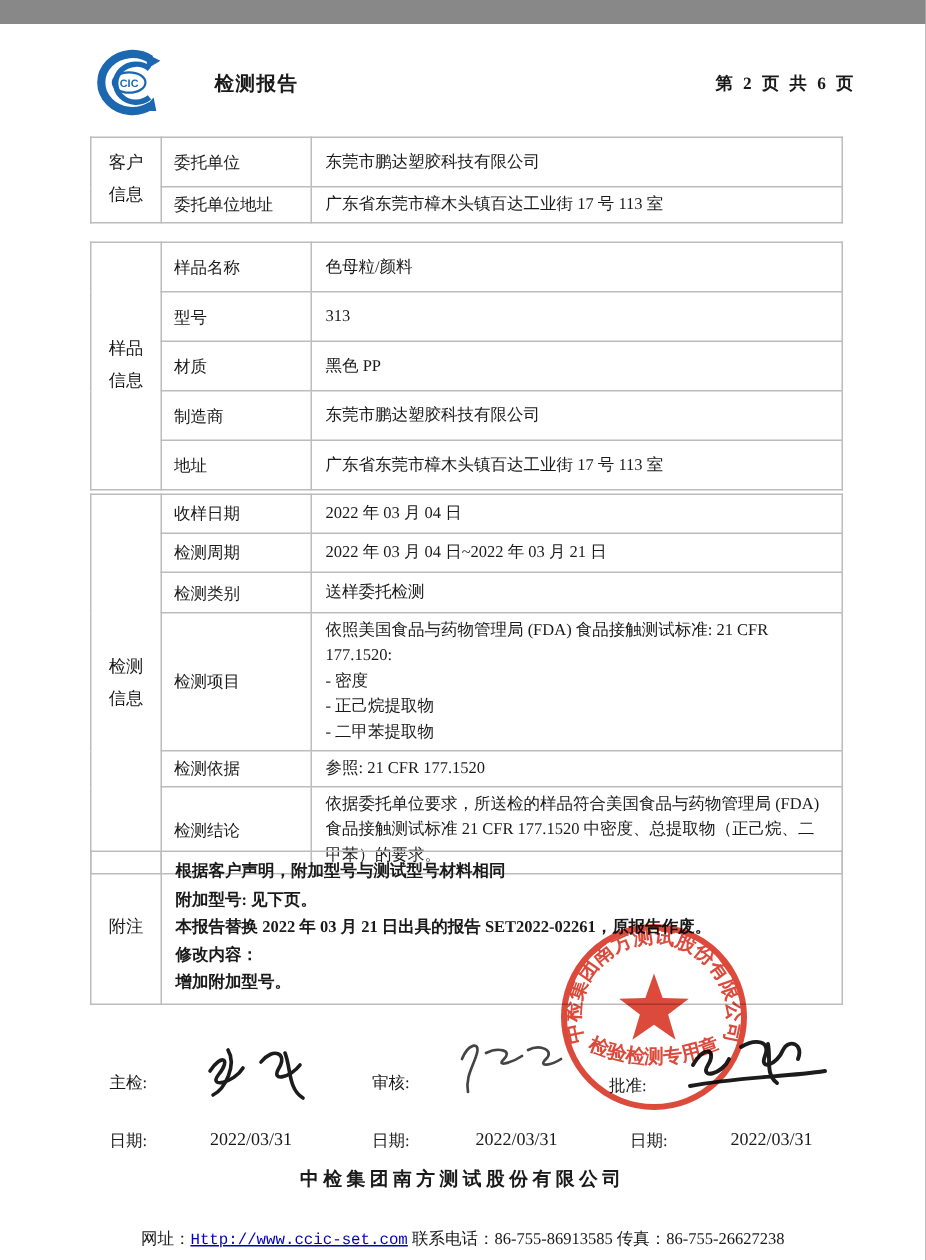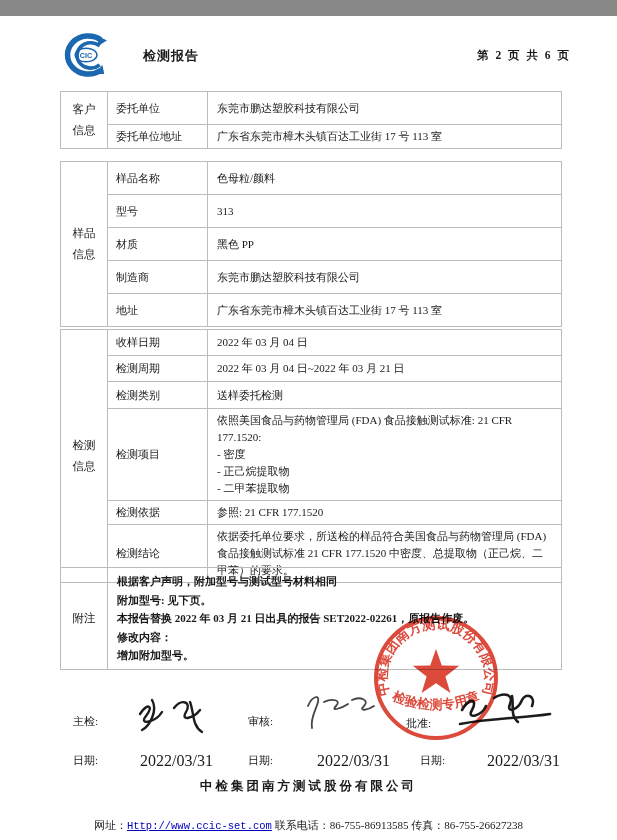--- a/index.html
+++ b/index.html
@@ -18,21 +18,21 @@
   .tbl td{border:1.4px solid #bcbcbc;font-size:11px;vertical-align:middle;overflow:hidden;}
   .tbl .grp{text-align:center;white-space:pre-line;line-height:21px;font-size:11.5px;}
   .tbl .lbl{padding:2px 4px 2px 8px;}
   .tbl .val{padding:3px 8px 3px 9px;white-space:pre-line;line-height:17px;}
   .notes-val{padding:4px 8px 4px 9px;white-space:pre-line;line-height:18.6px;font-size:11px;font-weight:bold;}
   
   .stamp{position:absolute;left:371px;top:597px;width:130px;height:130px;mix-blend-mode:multiply;opacity:.92;}
   
   .sig-label{position:absolute;font-size:11px;font-family:Liberation Serif, serif;}
   .sig-svg{position:absolute;}
-  .date-val{position:absolute;font-size:16px;}
+  .date-val{position:absolute;font-size:12px;}
   
   .foot{position:absolute;left:0;width:617px;text-align:center;}
   .foot-company{top:762px;font-size:12.5px;font-weight:bold;letter-spacing:3px;}
   .foot-addr{top:786px;font-size:11px;}
   .foot-web{top:802px;font-size:11px;}
   .link{color:#0000bf;text-decoration:underline;font-family:"Liberation Mono","DejaVu Sans Mono",monospace;font-size:10.5px;}
 </style>
 </head>
 <body>
 

